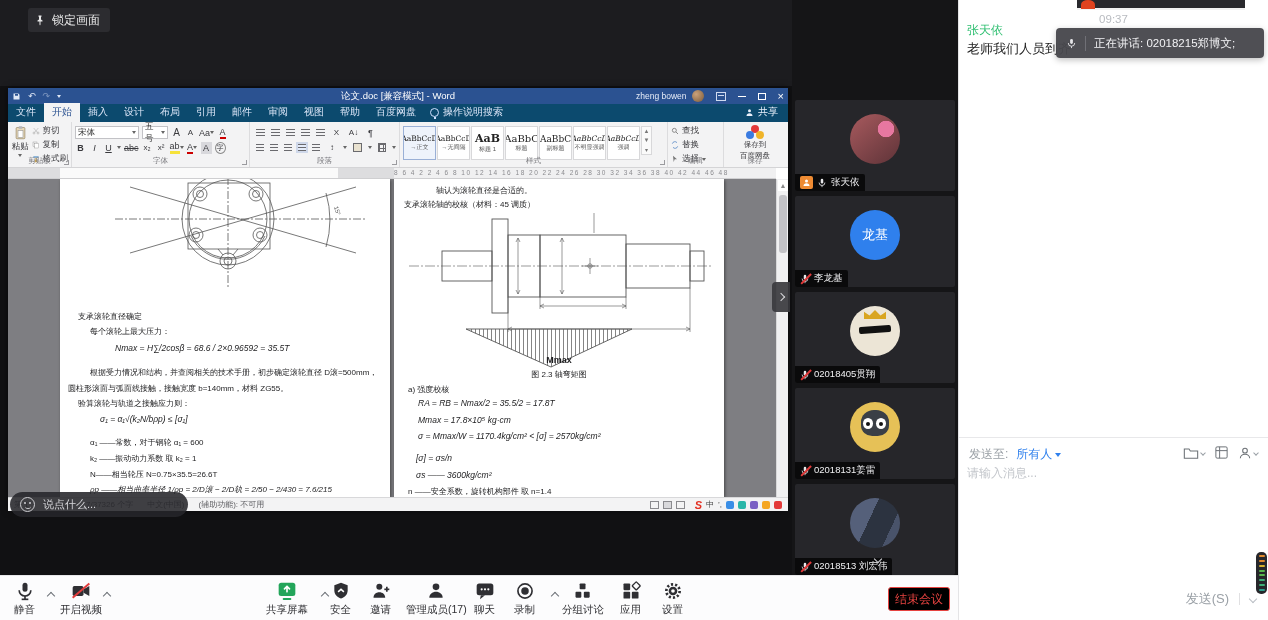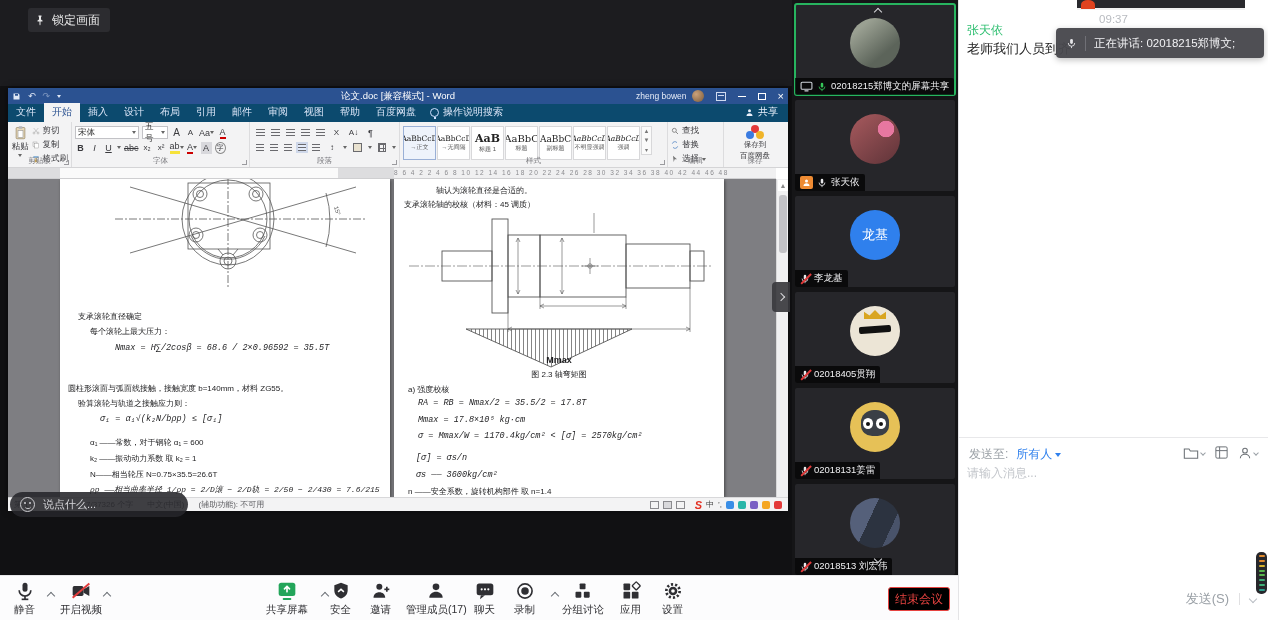--- a/index.html
+++ b/index.html
@@ -60,21 +60,21 @@
   .savlogo{position:relative;width:18px;height:14px}
   .savlogo span{position:absolute;width:8px;height:8px;border-radius:50%}
 
   .wd-ruler{position:absolute;left:0;top:80px;width:768px;height:11px;background:#f0f0f1;border-bottom:1px solid #cfcfd1;overflow:hidden}
   .rulnum{position:absolute;left:386px;top:1px;font-size:6.5px;color:#8b8b8f;letter-spacing:1.5px;white-space:nowrap}
   .rulbars{position:absolute;left:0;top:0;width:386px;height:100%;background:linear-gradient(90deg,#dddddf 0 52px,#fafafa 52px 330px,#dddddf 330px)}
 
   .wd-doc{position:absolute;left:0;top:91px;width:768px;height:318px;background:#7e7e82;overflow:hidden}
   .page{position:absolute;top:0;width:330px;height:318px;background:#fff;box-shadow:1px 1px 3px rgba(0,0,0,.45);overflow:hidden}
   .dl{position:absolute;font-size:8px;color:#1d1d1f;white-space:nowrap}
-  .fml{font-family:Liberation Mono, monospace;font-style:italic;font-size:8.5px}
+  .fml{font-family:Liberation Sans, sans-serif;font-style:italic;font-size:8.5px}
   .cap{width:100%;text-align:center;font-size:8px;color:#1d1d1f}
   .wd-scroll{position:absolute;right:0;top:91px;width:12px;height:318px;background:#f0f0f1;border-left:1px solid #d8d8da}
   .wd-scroll .arr{position:absolute;left:1px;top:1px;width:10px;height:11px;background:#fff;color:#888;font-size:7px;text-align:center;line-height:11px}
   .wd-scroll .thumb{position:absolute;left:2px;top:16px;width:8px;height:58px;background:#c2c2c6;border-radius:3px}
 
   .wd-status{position:absolute;left:0;top:409px;width:100%;height:14px;background:#f3f3f4;border-top:1px solid #d8d8da;display:flex;align-items:center;font-size:8px;color:#5c5c60;padding:0 6px;gap:14px}
   .vic{width:9px;height:8px;border:1px solid #8a8a8e;display:inline-block}
   .sogou{display:flex;align-items:center;gap:4px;margin-left:6px}
   .sgS{color:#e33022;font-weight:bold;font-style:italic;font-size:11px}
   .sgsq{width:8px;height:8px;border-radius:2px;display:inline-block}
@@ -437,20 +437,21 @@
             <circle cx="168" cy="86" r="8"></circle>
               <circle cx="168" cy="86" r="4"></circle>
             <line x1="158" y1="74" x2="163" y2="80"></line>
               <line x1="178" y1="74" x2="173" y2="80"></line>
           </g>
           <text x="274" y="32" font-size="6" fill="#555" transform="rotate(72 274 32)">15°</text>
         </svg>
         <div class="dl" style="top:132px;left:18px">支承滚轮直径确定</div>
         <div class="dl" style="top:147px;left:30px">每个滚轮上最大压力：</div>
         <div class="dl fml" style="top:164px;left:55px">Nmax = H∑/2cosβ = 68.6 / 2×0.96592 = 35.5T</div>
+        <div class="dl" style="top:188px;left:30px">根据受力情况和结构，并查阅相关的技术手册，初步确定滚轮直径 D滚=500mm，</div>
         <div class="dl" style="top:204px;left:8px">圆柱形滚面与弧面线接触，接触宽度 b=140mm，材料 ZG55。</div>
         <div class="dl" style="top:219px;left:18px">验算滚轮与轨道之接触应力则：</div>
         <div class="dl fml" style="top:235px;left:40px">σ₁ = α₁√(k₂N/bρp) ≤ [σ₁]</div>
         <div class="dl" style="top:258px;left:30px">α₁ ——常数，对于钢轮  α₁ = 600</div>
         <div class="dl" style="top:274px;left:30px">k₂ ——振动动力系数  取 k₂ = 1</div>
         <div class="dl" style="top:290px;left:30px">N——相当轮压  N=0.75×35.5=26.6T</div>
         <div class="dl fml" style="top:305px;left:30px;font-size:8px">ρp ——相当曲率半径  1/ρp = 2/D滚 − 2/D轨 = 2/50 − 2/430 = 7.6/215</div>
       </div>
 
       <div class="page" style="left:386px">
@@ -538,36 +539,20 @@
     </div>
 
   <div class="cbubble">
     <span class="smiley"></span>
     <span>说点什么...</span>
   </div>
 </div>
 
 <div id="vpanel">
 
-  <div class="tile active" style="top:4px">
-    <span class="pchev chev up" style="top:5px"></span>
-    <div class="av av1"></div>
-    <div class="tlabel">
-      <svg width="13" height="11" viewBox="0 0 24 20" fill="none" stroke="#cfd4da" stroke-width="2">
-          <rect x="2" y="2" width="20" height="13" rx="2"></rect>
-          <path d="M9 18h6" stroke-linecap="round"></path>
-        </svg>
-      <svg width="10" height="12" viewBox="0 0 24 24" fill="#35c759">
-          <rect x="9" y="2" width="6" height="11" rx="3"></rect>
-          <path d="M5 11a7 7 0 0 0 14 0" fill="none" stroke="#35c759" stroke-width="2"></path>
-          <line x1="12" y1="18" x2="12" y2="22" stroke="#35c759" stroke-width="2"></line>
-        </svg>
-      <span>02018215郑博文的屏幕共享</span>
-    </div>
-  </div>
 
   <div class="tile" style="top:100px">
     <div class="av av2"></div>
     <div class="tlabel">
       <span class="hostbadge">
           <svg width="9" height="9" viewBox="0 0 24 24" fill="#fff">
             <circle cx="12" cy="8" r="4"></circle>
             <path d="M4 21c0-4 3.6-7 8-7s8 3 8 7z"></path>
           </svg>
         </span>

